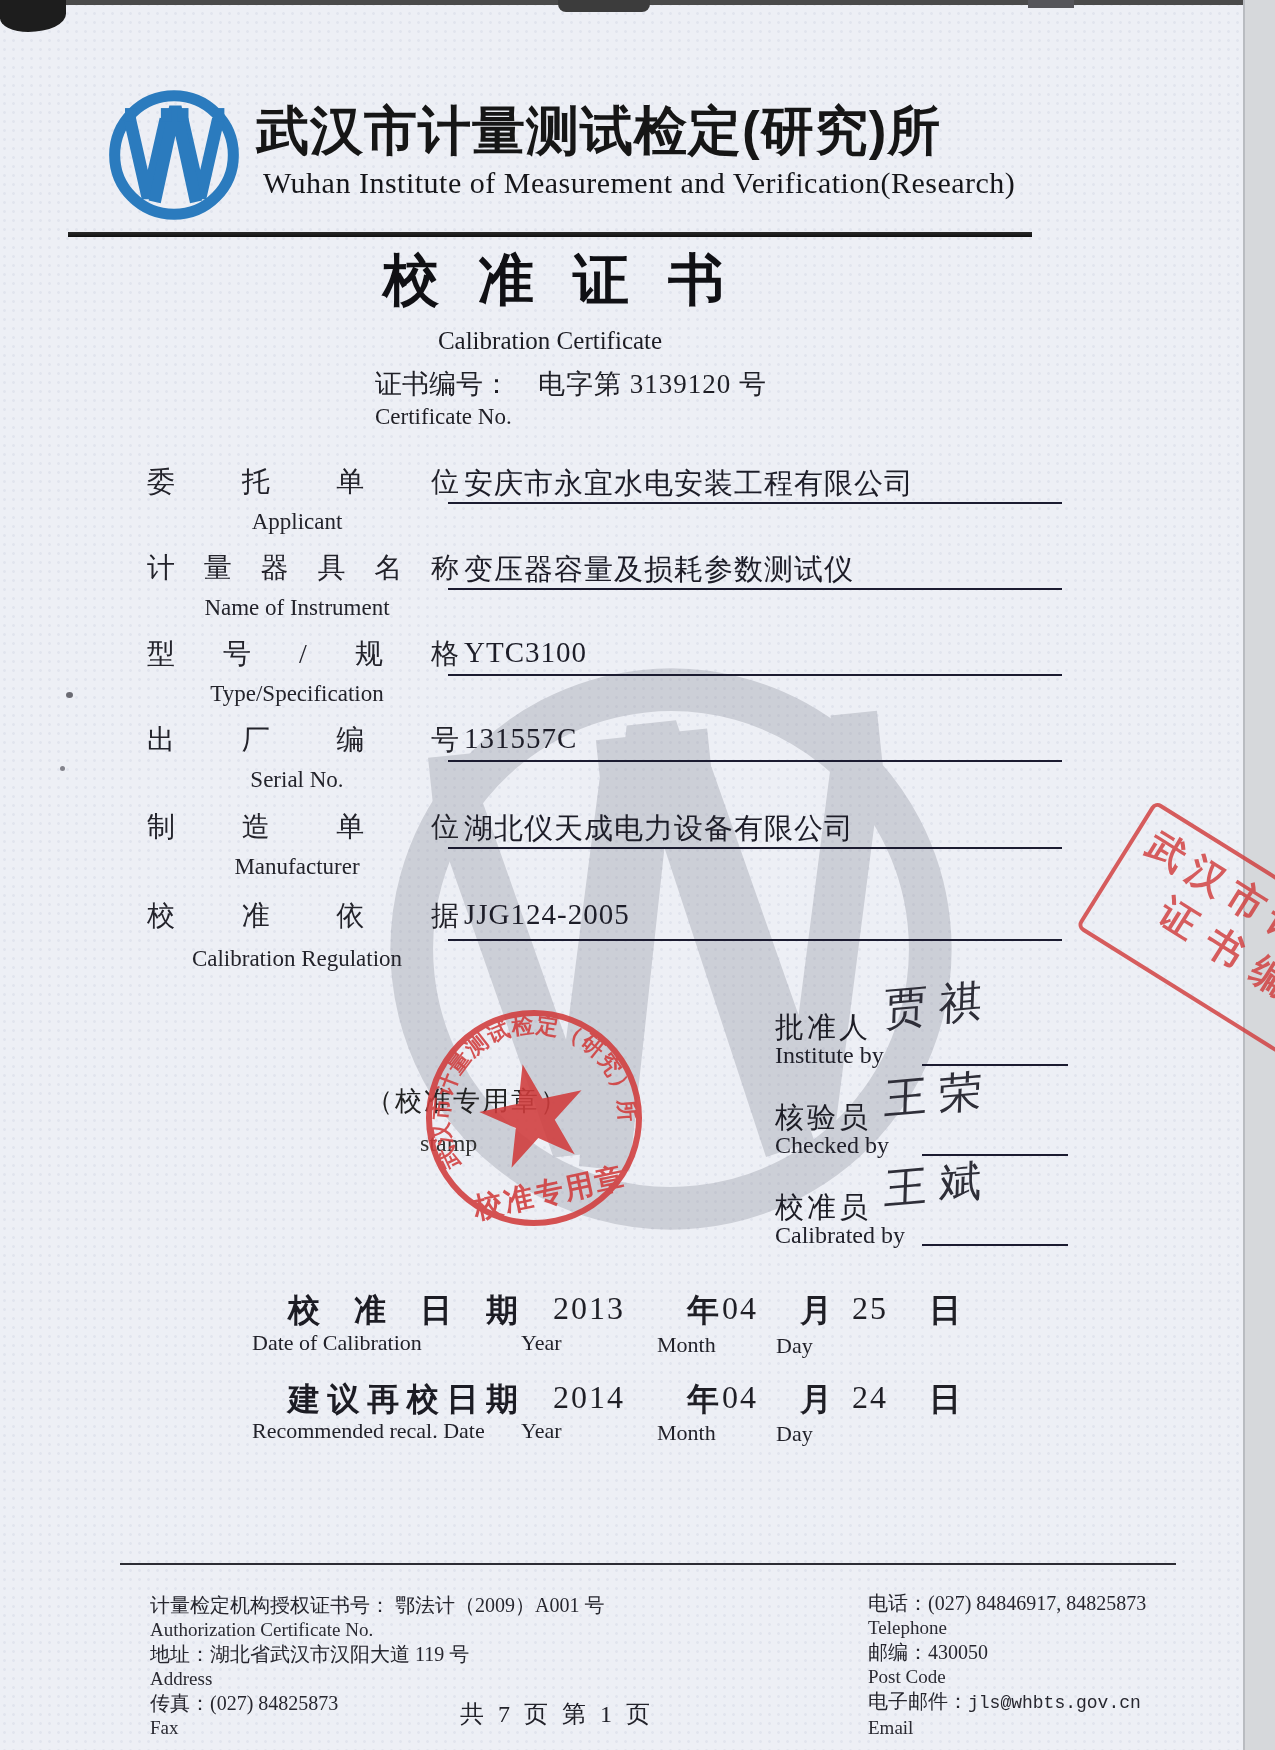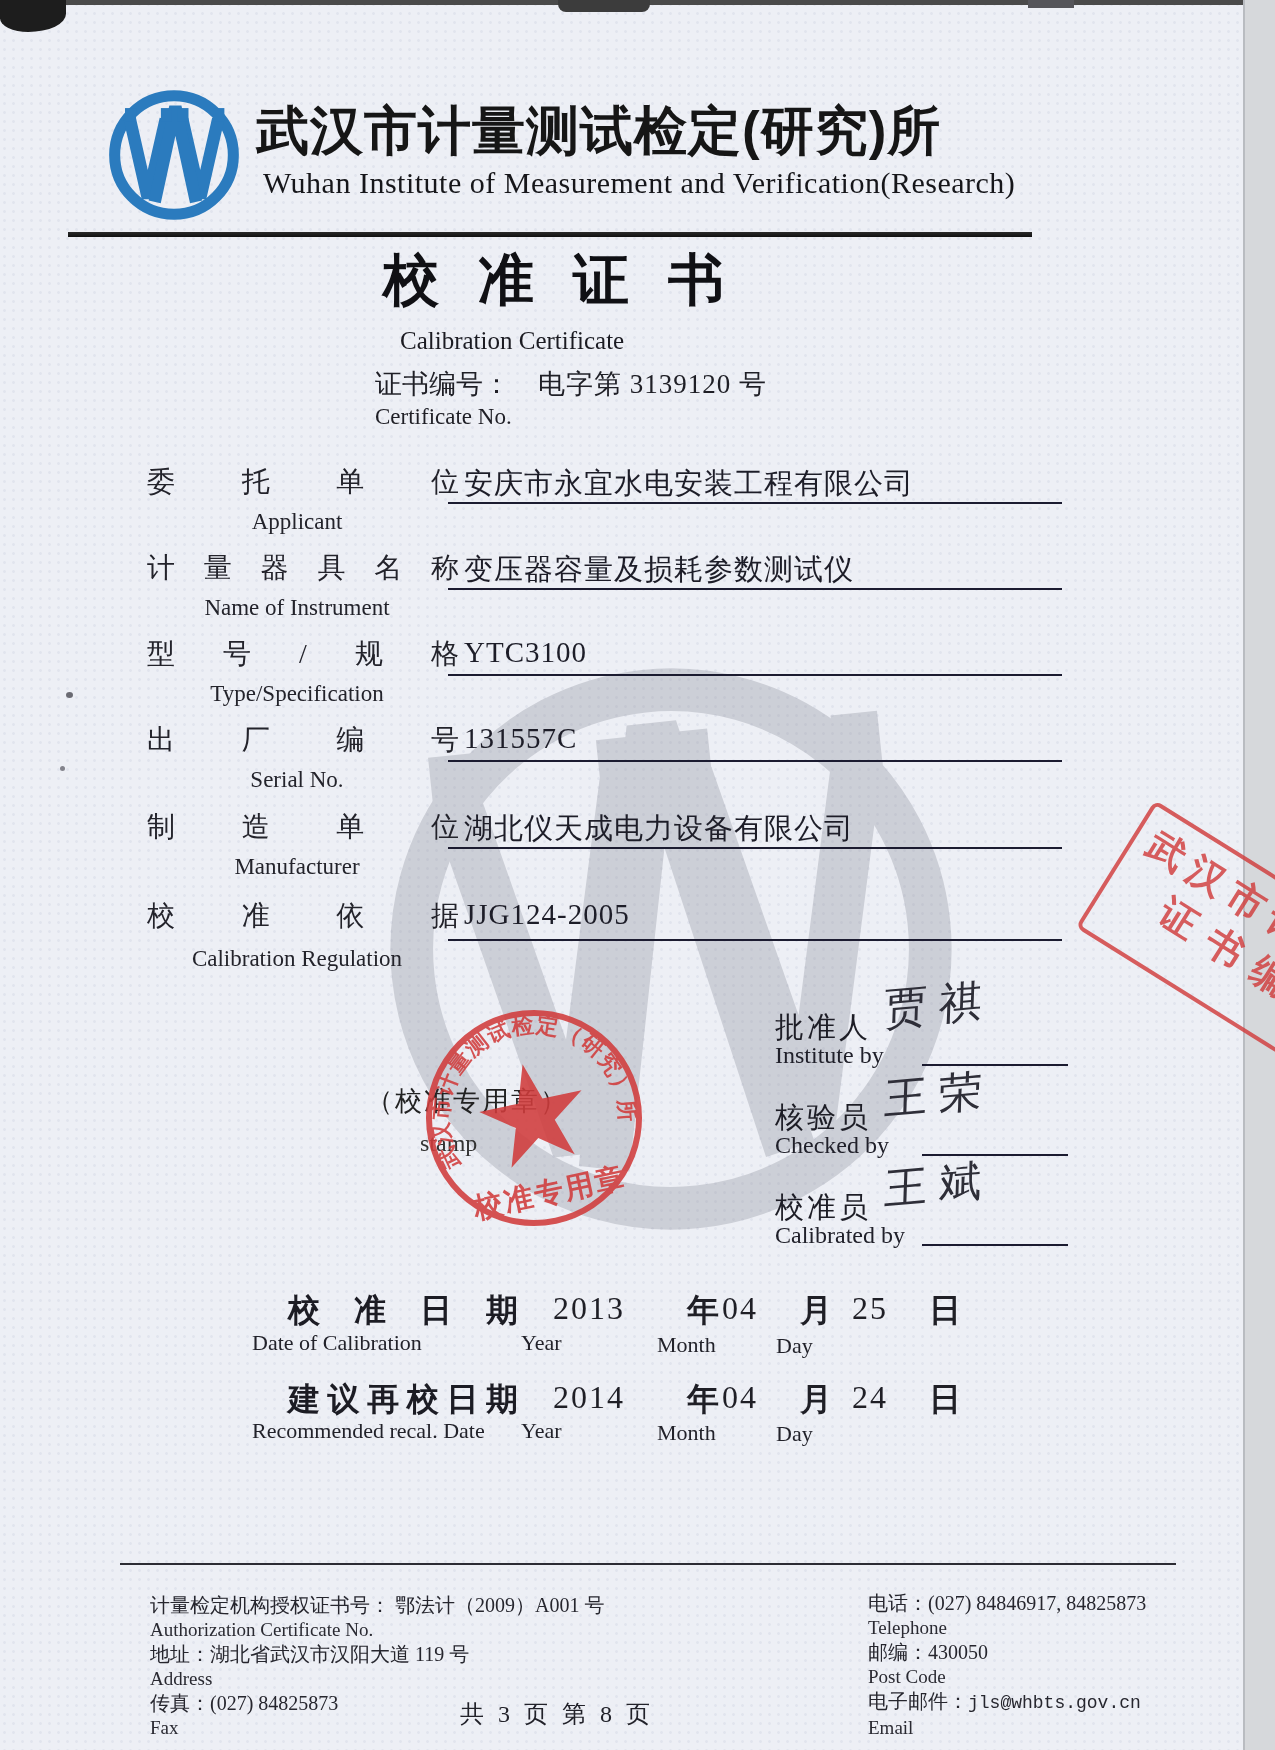--- a/index.html
+++ b/index.html
@@ -23,21 +23,21 @@
 
   
   .logo{left:98px;top:86px;width:152px;height:138px;}
   .org-cn{left:256px;top:96px;font-family:"Liberation Sans","DejaVu Sans",sans-serif;
           font-weight:bold;font-size:53px;letter-spacing:1px;color:#161616;white-space:nowrap;}
   .org-en{left:263px;top:166px;font-size:30px;color:#16161a;white-space:nowrap;letter-spacing:0.5px;}
   .head-rule{left:68px;top:232px;width:964px;height:5px;background:linear-gradient(#2a2a2a,#101010);}
 
   .title-cn{left:383px;top:243px;font-family:"Liberation Sans","DejaVu Sans",sans-serif;
             font-weight:bold;font-size:56px;letter-spacing:39px;color:#101014;white-space:nowrap;}
-  .title-en{left:400px;top:327px;width:300px;text-align:left;font-size:25px;color:#1b1b22;}
+  .title-en{left:400px;top:327px;width:300px;text-align:center;font-size:25px;color:#1b1b22;}
 
   .certline{left:375px;top:366px;font-size:27px;white-space:nowrap;}
   .certline .cv{margin-left:28px;letter-spacing:1px;}
   .cert-en{left:375px;top:404px;font-size:23px;}
 
   
   .frow{left:0;top:0;width:1275px;height:80px;}
   .frow .lab{position:absolute;left:147px;top:0;width:312px;font-size:28px;color:#23232b;
              text-align:justify;text-align-last:justify;}
   .frow .val{position:absolute;left:464px;top:1px;font-size:29px;letter-spacing:1px;white-space:nowrap;color:#1d1d28;}
@@ -262,15 +262,15 @@
     <div class="en">Fax</div>
   </div>
   <div class="abs fcol fright">
     <div><span>电话：</span><span>(027) 84846917, 84825873</span></div>
     <div class="en">Telephone</div>
     <div><span>邮编：</span><span>430050</span></div>
     <div class="en">Post Code</div>
     <div><span>电子邮件：</span><span class="mono">jls@whbts.gov.cn</span></div>
     <div class="en">Email</div>
   </div>
-  <div class="abs pageinfo">共 3 页 第 8 页</div>
+  <div class="abs pageinfo">共 7 页 第 1 页</div>
 
 </div>
 
 </body></html>

